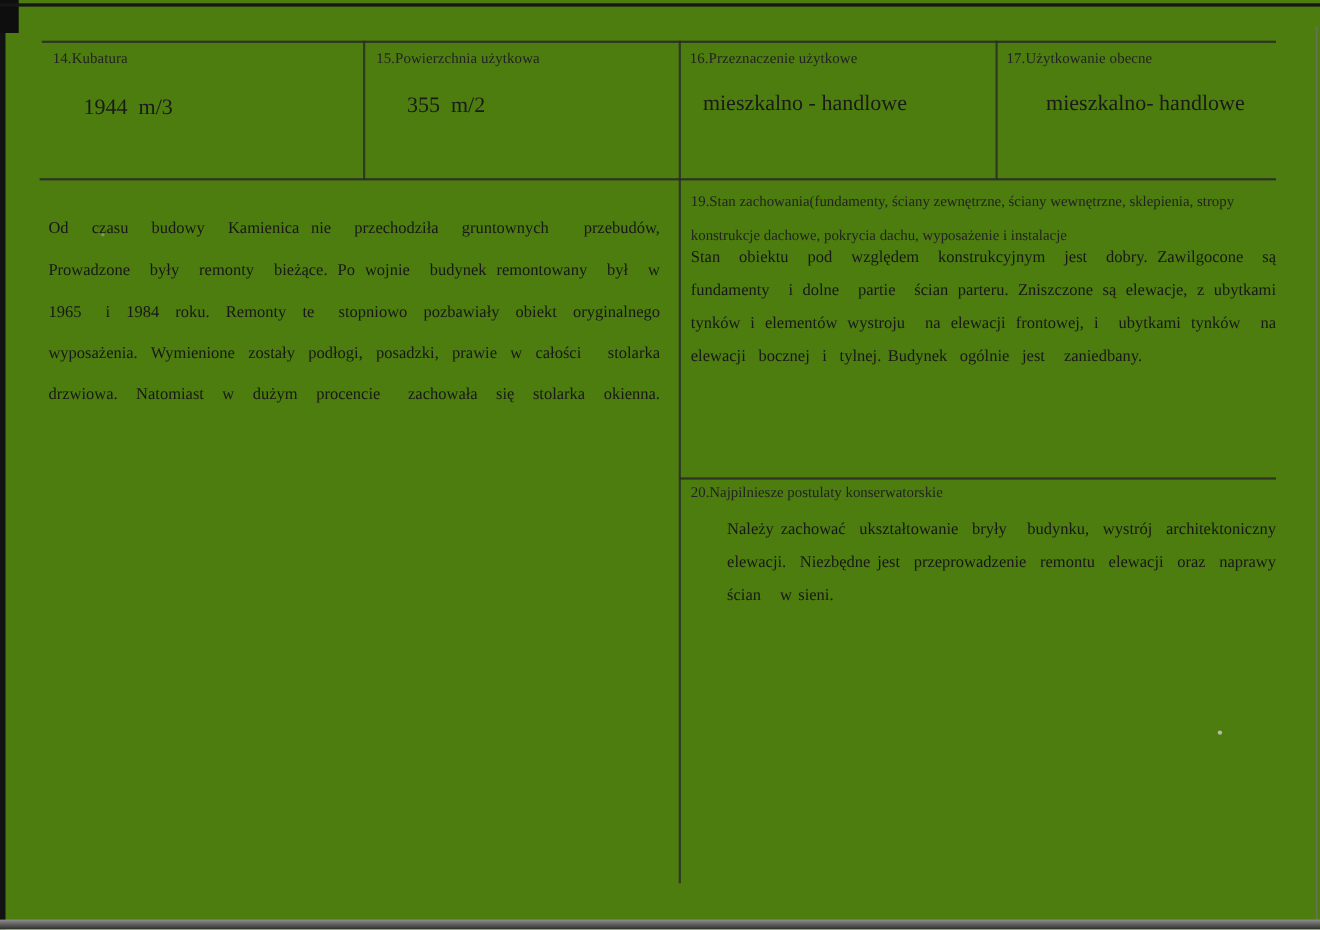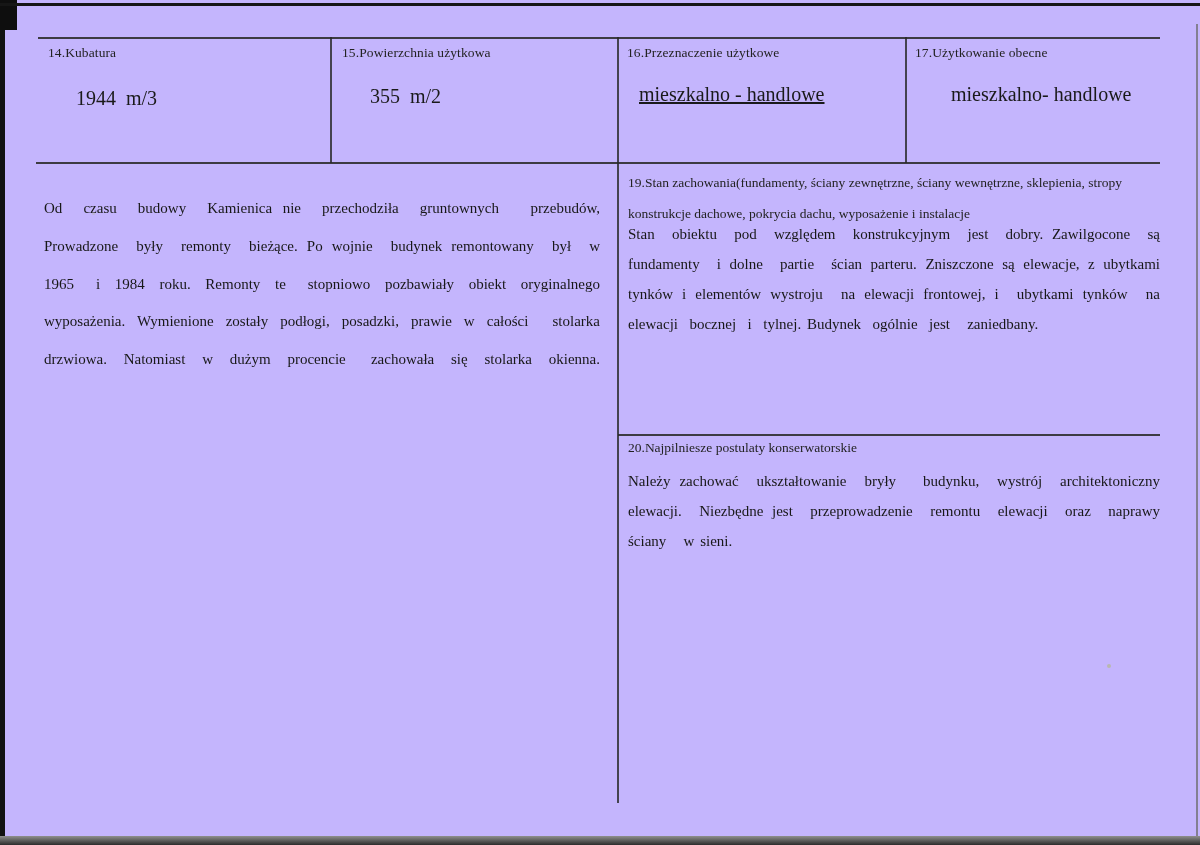--- a/index.html
+++ b/index.html
@@ -1,20 +1,20 @@
 <!DOCTYPE html>
 <html><head>
 <meta charset="utf-8">
 <style>
   html, body { margin: 0; padding: 0; background: #e8e8e4; }
   .page {
     position: relative;
     width: 1200px;
     height: 845px;
-    background: #c4b5fd;
+    background: #4d7c0f;
     overflow: hidden;
     font-family: "Liberation Serif", "DejaVu Serif", serif;
     color: #1c1c1c;
   }
 
   
   .scan-left-band   { position:absolute; left:0; top:0; width:5px; height:845px; background:#121212; }
   .scan-corner-blob { position:absolute; left:0; top:0; width:17px; height:30px; background:#0e0e0e; }
   .scan-top-line    { position:absolute; left:0; top:3px; width:1200px; height:3px; background:#161616; }
   .scan-bottom-band { position:absolute; left:0; top:836px; width:1200px; height:9px;
@@ -45,41 +45,41 @@
     color:#1a1a1a;
     white-space: pre;
   }
 
   .c14 { left:48px;  top:45px; width:275px; }
   .c15 { left:342px; top:45px; width:268px; }
   .c16 { left:627px; top:45px; width:270px; }
   .c17 { left:915px; top:45px; width:240px; }
   .c14 .cell-value { margin:26px 0 0 28px; }
   .c15 .cell-value { margin:24px 0 0 28px; }
-  .c16 .cell-value { margin:22px 0 0 12px;text-decoration:underline; }
+  .c16 .cell-value { margin:22px 0 0 12px; }
   .c17 .cell-value { margin:22px 0 0 36px; }
 
   
   .sec-label { position:absolute; font-size:13.5px; color:#232323; }
   .sec-label .lbl-line { line-height:31px; white-space:pre; }
 
   .para { position:absolute; font-size:15px; color:#181818; }
   .para .tline { white-space:pre-wrap; word-spacing:2px; }
   .para .tline.just { text-align:justify; text-align-last:justify; }
 
   .p18 { left:44px;  top:190px; width:556px; }
   .p18 .tline { height:37.8px; line-height:37.8px; }
 
   .l19 { left:628px; top:167px; width:530px; }
   .p19 { left:628px; top:219px; width:532px; }
   .p19 .tline { height:30px; line-height:30px; }
 
   .l20 { left:628px; top:440px;text-align:right; }
   .p20 { left:628px; top:466px; width:532px; }
-  .p20 .tline { height:30px; line-height:30px; }
+  .p20 .tline { height:30px; line-height:30px;margin-left:33px; }
 
   
   .speck { position:absolute; background:#b9b7b0; border-radius:50%; }
   .speck1 { left:1107px; top:664px; width:4px; height:4px; }
   .speck2 { left:92px;  top:212px; width:3px; height:3px; opacity:.5; }
 </style>
 </head>
 <body>
 
 <div class="page">
@@ -132,16 +132,16 @@
       <div class="tline just">Stan  obiektu  pod  względem  konstrukcyjnym  jest  dobry. Zawilgocone  są</div>
       <div class="tline just">fundamenty  i dolne  partie  ścian parteru. Zniszczone są elewacje, z ubytkami</div>
       <div class="tline just">tynków i elementów wystroju  na elewacji frontowej, i  ubytkami tynków  na</div>
       <div class="tline">elewacji  bocznej  i  tylnej. Budynek  ogólnie  jest   zaniedbany.</div>
     </div>
 
   <div class="sec-label l20">20.Najpilniesze postulaty konserwatorskie</div>
   <div class="para p20">
       <div class="tline just">Należy zachować  ukształtowanie  bryły   budynku,  wystrój  architektoniczny</div>
       <div class="tline just">elewacji.  Niezbędne jest  przeprowadzenie  remontu  elewacji  oraz  naprawy</div>
-      <div class="tline">ściany   w sieni.</div>
+      <div class="tline">ścian   w sieni.</div>
     </div>
 
 </div>
 
 </body></html>

